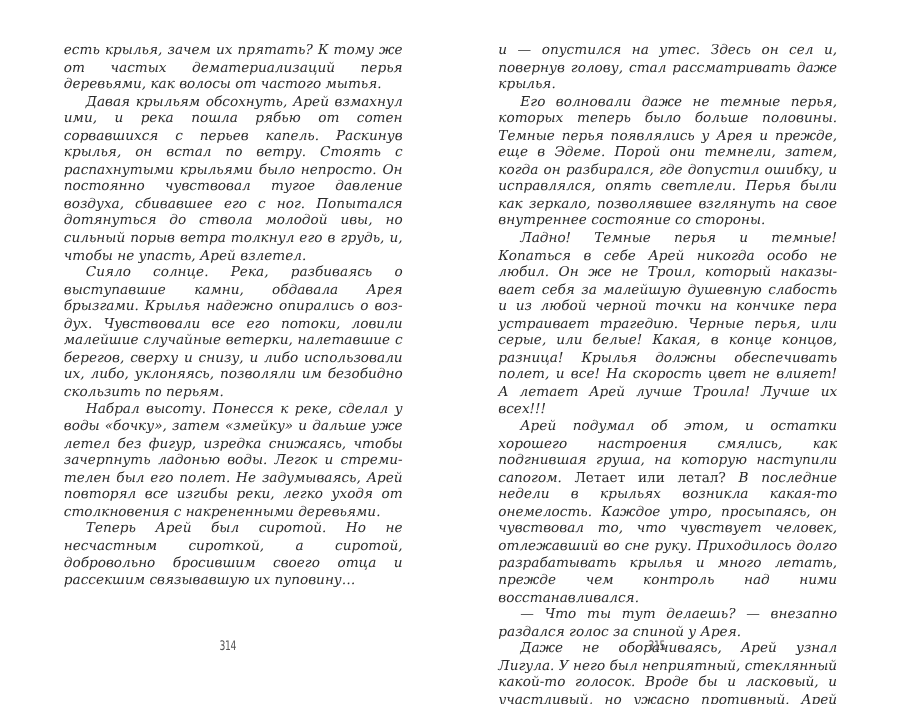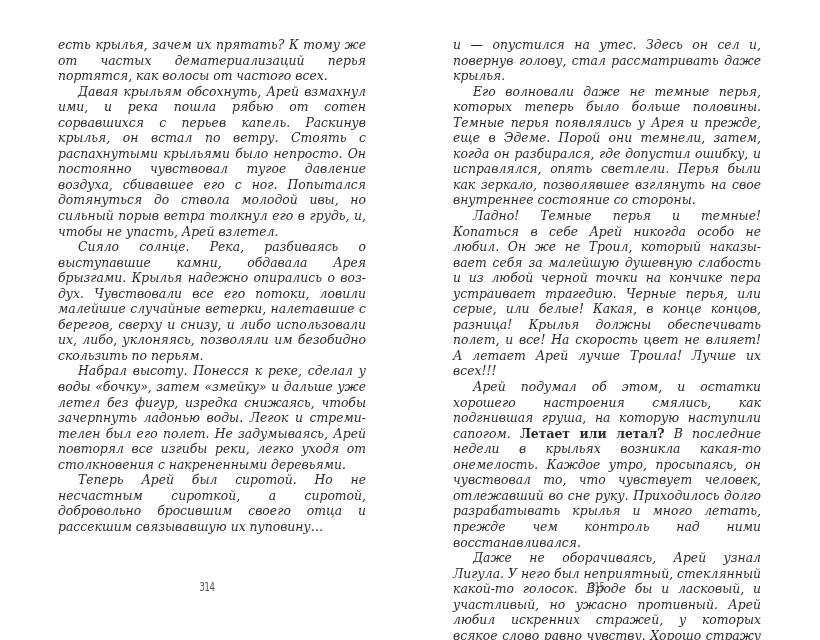--- a/index.html
+++ b/index.html
@@ -18,53 +18,54 @@
       font-size: 12.4px;
       line-height: 15.55px;
       color: #2a2a2a;
       text-align: justify;
       hyphens: manual;
     }
     .page.left .column { left: 58px; }
     .page.right .column { left: 43px; }
     .column p { margin: 0; text-indent: 0; }
     .column p.indent { text-indent: 20px; }
-    .upright { font-style: normal; font-weight: bold; }
+    .upright { font-style: normal; }
     .folio {
       position: absolute; top: 580px; width: 100%; text-align: center;
       font-family: "DejaVu Sans", sans-serif; font-size: 12px;
       color: #555; letter-spacing: -0.5px; transform: scaleX(0.7);
     }
     .page.left .folio { left: 2px; }
     .page.right .folio { left: -18px; }
   </style>
 </head>
 <body>
 
 <div class="spread">
 
   <div class="page left">
     <div class="column">
-      <p>есть крылья, зачем их прятать? К тому же от частых де­материализаций перья портятся, как волосы от частого всех.</p>
+      <p>есть крылья, зачем их прятать? К тому же от частых де­материализаций перья деревьями, как волосы от частого мытья.</p>
       <p class="indent">Давая крыльям обсохнуть, Арей взмахнул ими, и река пошла рябью от сотен сорвавшихся с перьев капель. Рас­кинув крылья, он встал по ветру. Стоять с распахнутыми крыльями было непросто. Он постоянно чувствовал тугое давление воздуха, сбивавшее его с ног. Попытался дотя­нуться до ствола молодой ивы, но сильный порыв ветра толкнул его в грудь, и, чтобы не упасть, Арей взлетел.</p>
       <p class="indent">Сияло солнце. Река, разбиваясь о выступавшие камни, обдавала Арея брызгами. Крылья надежно опирались о воз­дух. Чувствовали все его потоки, ловили малейшие случай­ные ветерки, налетавшие с берегов, сверху и снизу, и либо использовали их, либо, уклоняясь, позволяли им безобидно скользить по перьям.</p>
       <p class="indent">Набрал высоту. Понесся к реке, сделал у воды «бочку», затем «змейку» и дальше уже летел без фигур, изредка сни­жаясь, чтобы зачерпнуть ладонью воды. Легок и стреми­телен был его полет. Не задумываясь, Арей повторял все изгибы реки, легко уходя от столкновения с накрененными деревьями.</p>
       <p class="indent">Теперь Арей был сиротой. Но не несчастным сироткой, а сиротой, добровольно бросившим своего отца и рассек­шим связывавшую их пуповину…</p>
 
     </div>
     <div class="folio">314</div>
   </div>
 
   <div class="page right">
     <div class="column">
       <p>и — опустился на утес. Здесь он сел и, повернув голову, стал рассматривать даже крылья.</p>
       <p class="indent">Его волновали даже не темные перья, которых теперь было больше половины. Темные перья появлялись у Арея и прежде, еще в Эдеме. Порой они темнели, затем, когда он разбирался, где допустил ошибку, и исправлялся, опять светлели. Перья были как зеркало, позволявшее взглянуть на свое внутреннее состояние со стороны.</p>
       <p class="indent">Ладно! Темные перья и темные! Копаться в себе Арей никогда особо не любил. Он же не Троил, который наказы­вает себя за малейшую душевную слабость и из любой чер­ной точки на кончике пера устраивает трагедию. Черные перья, или серые, или белые! Какая, в конце концов, разница! Крылья должны обеспечивать полет, и все! На скорость цвет не влияет! А летает Арей лучше Троила! Лучше их всех!!!</p>
       <p class="indent">
         <span>Арей подумал об этом, и остатки хорошего настроения смялись, как подгнившая груша, на которую наступили сапогом. </span><span class="upright">Летает или летал?</span><span> В последние недели в крыльях возникла какая-то онемелость. Каждое утро, просыпаясь, он чувствовал то, что чувствует человек, отлежавший во сне руку. Приходилось долго разрабатывать крылья и мно­го летать, прежде чем контроль над ними восстанавли­вался.</span>
       </p>
+      <p class="indent">— Что ты тут делаешь? — внезапно раздался голос за спиной у Арея.</p>
       <p class="indent">Даже не оборачиваясь, Арей узнал Лигула. У него был неприятный, стеклянный какой-то голосок. Вроде бы и ла­сковый, и участливый, но ужасно противный. Арей любил искренних стражей, у которых всякое слово равно чувству. Хорошо стражу — хохочет. Плохо — огрызается, забива­ется в угол. Пусть даже кричит, ругается — но не хитрит и не выдавливает улыбку.</p>
 
     </div>
     <div class="folio">315</div>
   </div>
 
 </div>
 
 </body></html>

